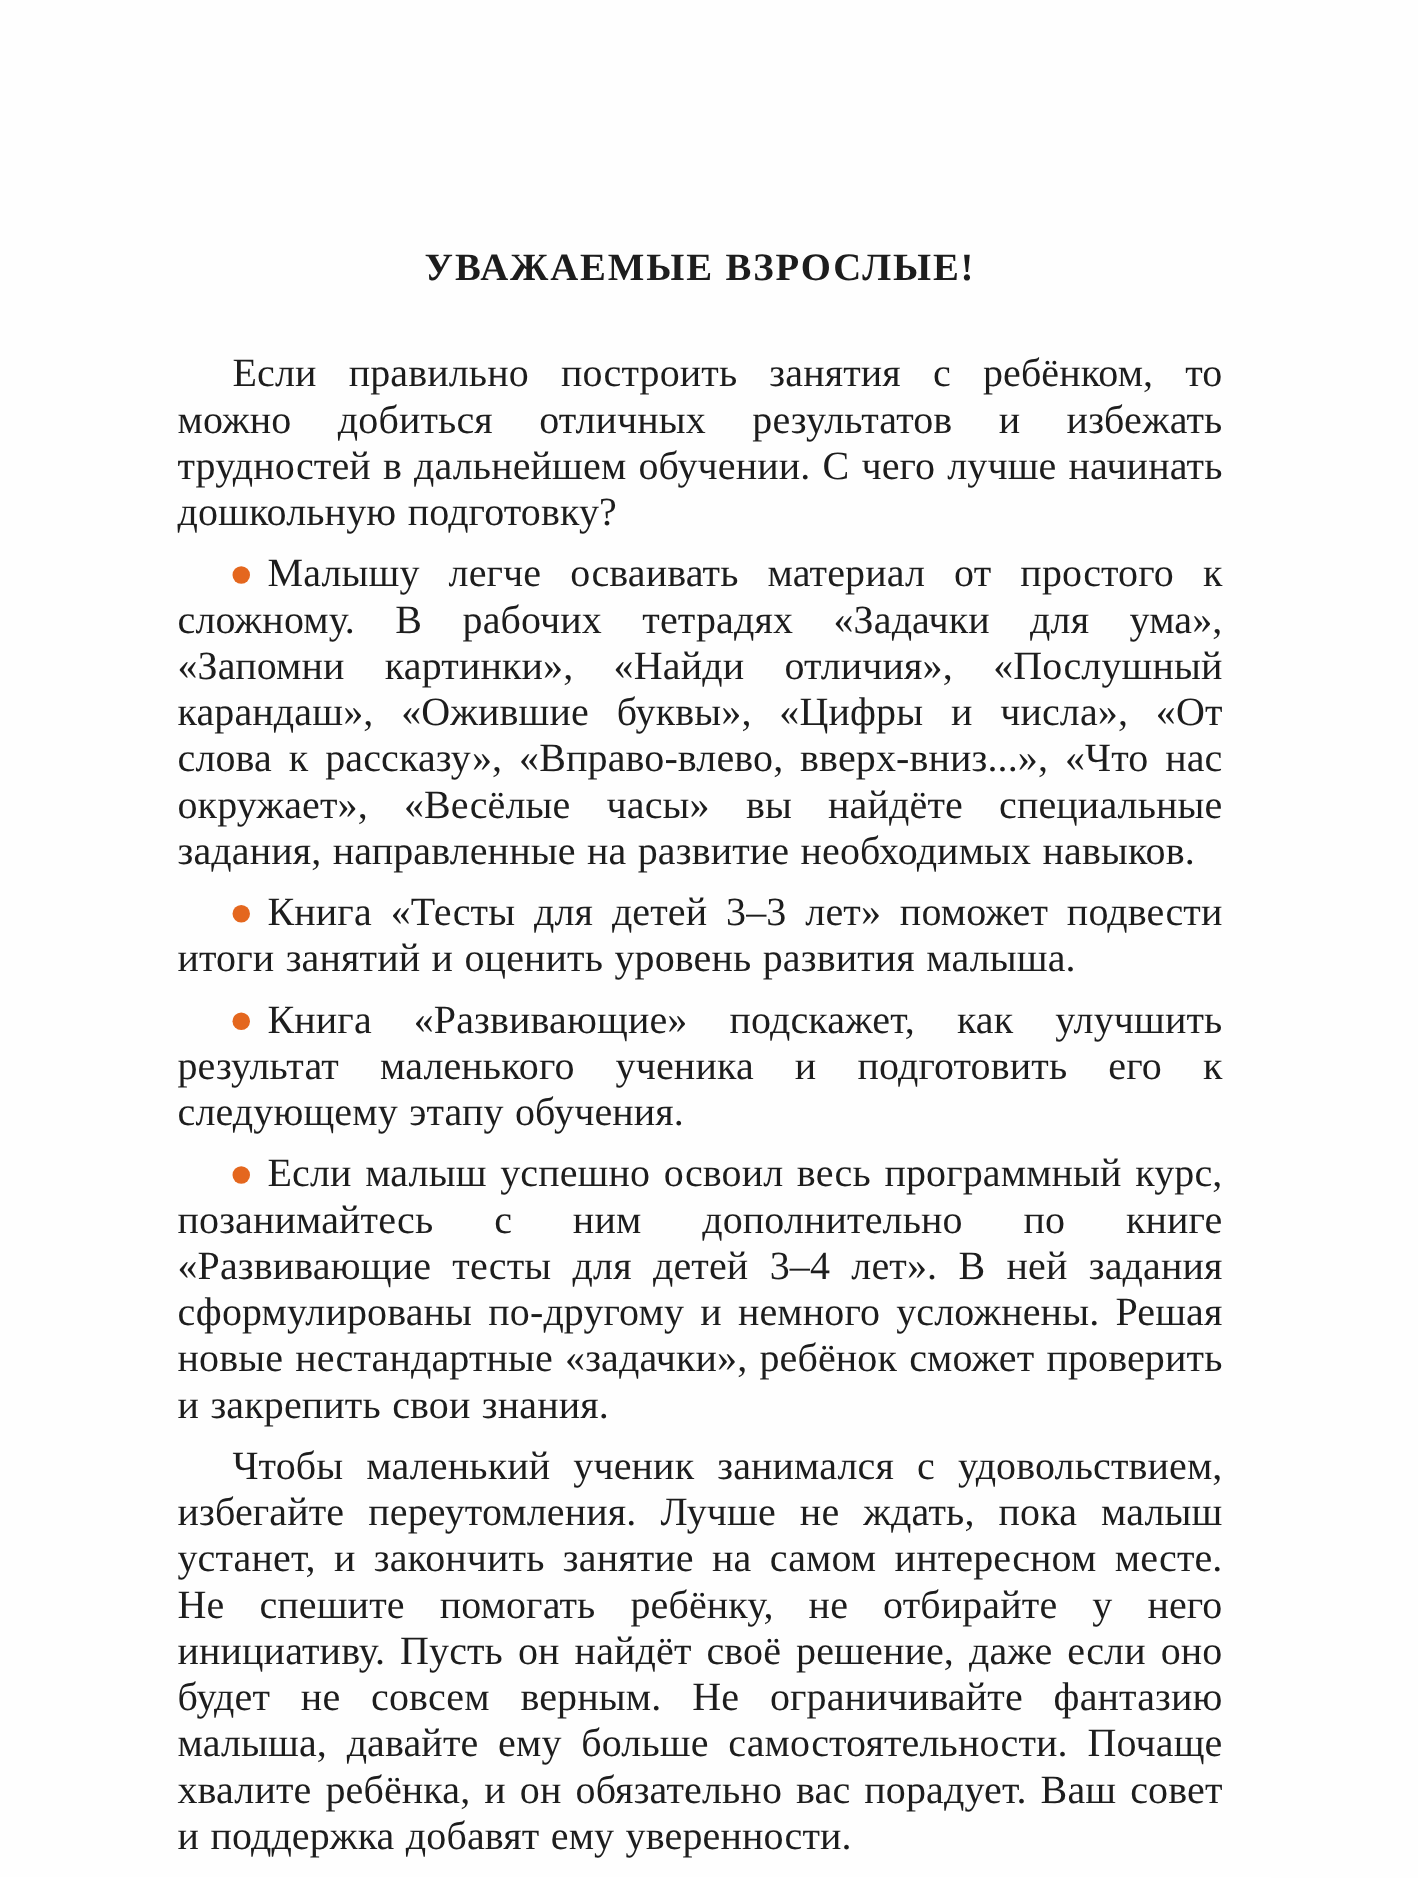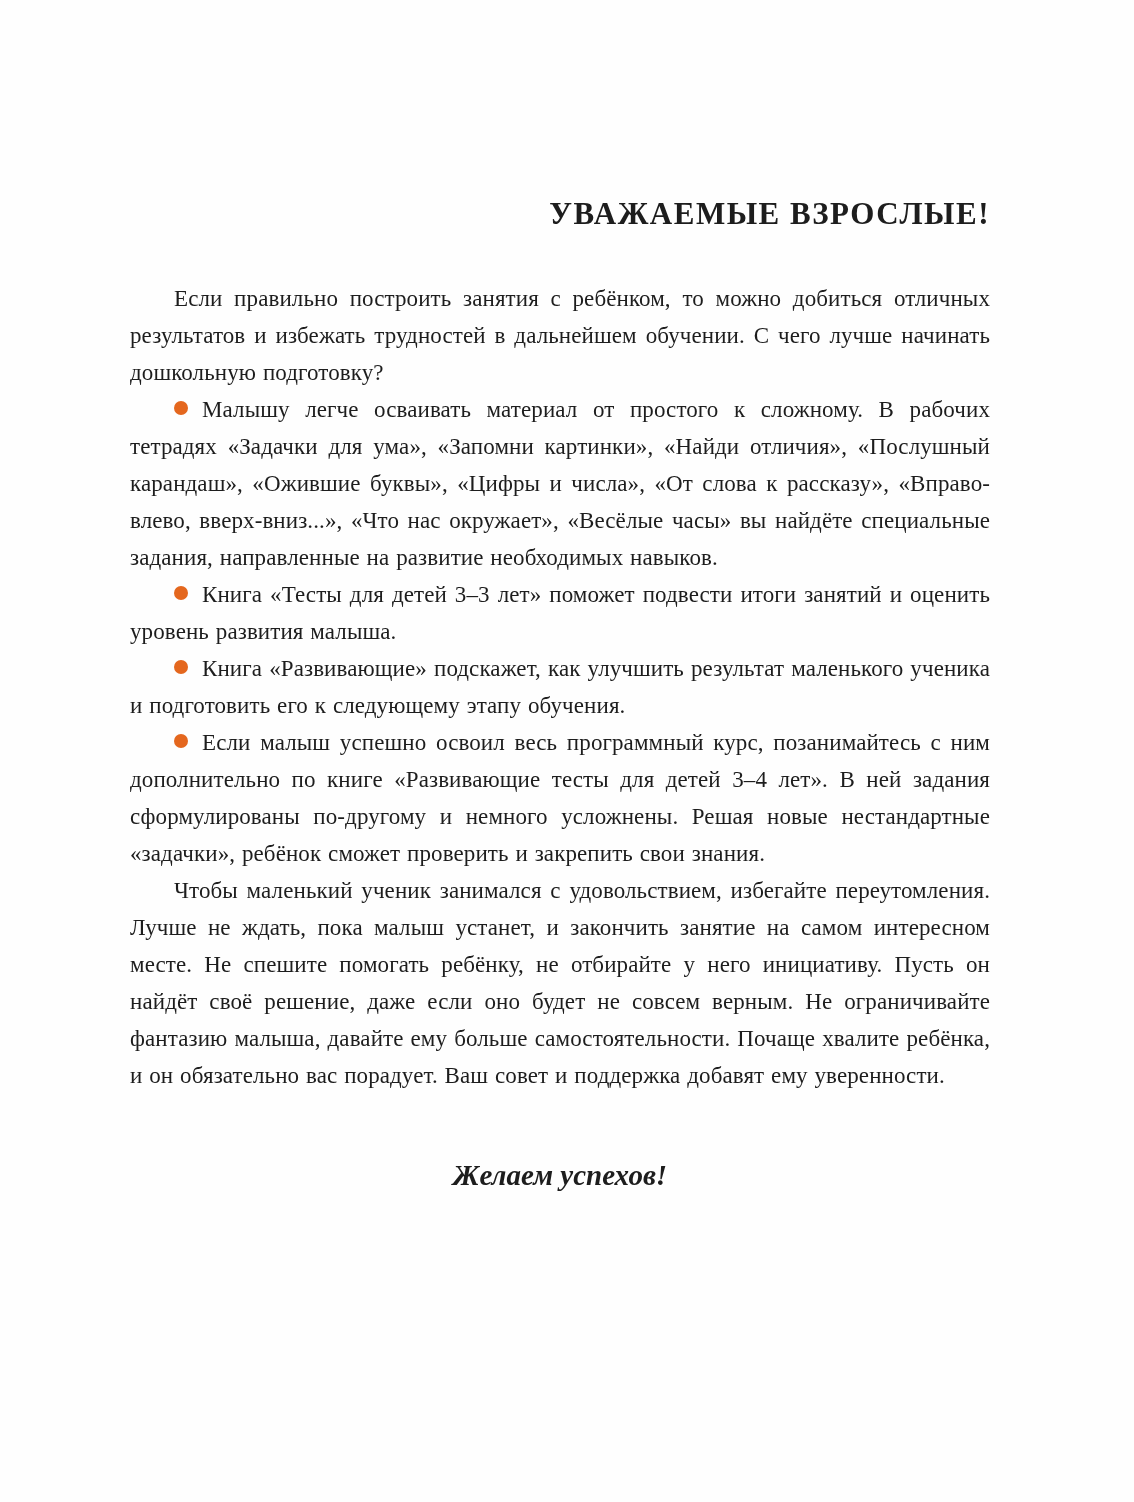--- a/index.html
+++ b/index.html
@@ -16,30 +16,30 @@
     box-sizing: border-box;
     padding: 196px 144px 0 130px;
     font-family: "Liberation Serif", "DejaVu Serif", serif;
     color: #1d1d1d;
     overflow: hidden;
   }
   .title {
     margin: 0 0 48px 0;
     font-size: 31px;
     font-weight: bold;
-    text-align: right;
+    text-align: center;
     letter-spacing: 1.5px;
     white-space: nowrap;
   }
   .body-text {
     width: 100%;
   }
   .para {
-    margin: 0;
-    font-size: 23px;
+    margin: 12px;
+    font-size: 32px;
     line-height: 37px;
     text-align: justify;
     text-indent: 44px;
     letter-spacing: 0.1px;
     word-spacing: 1px;
   }
   .bullet {
     display: inline-block;
     width: 14px;
     height: 14px;

